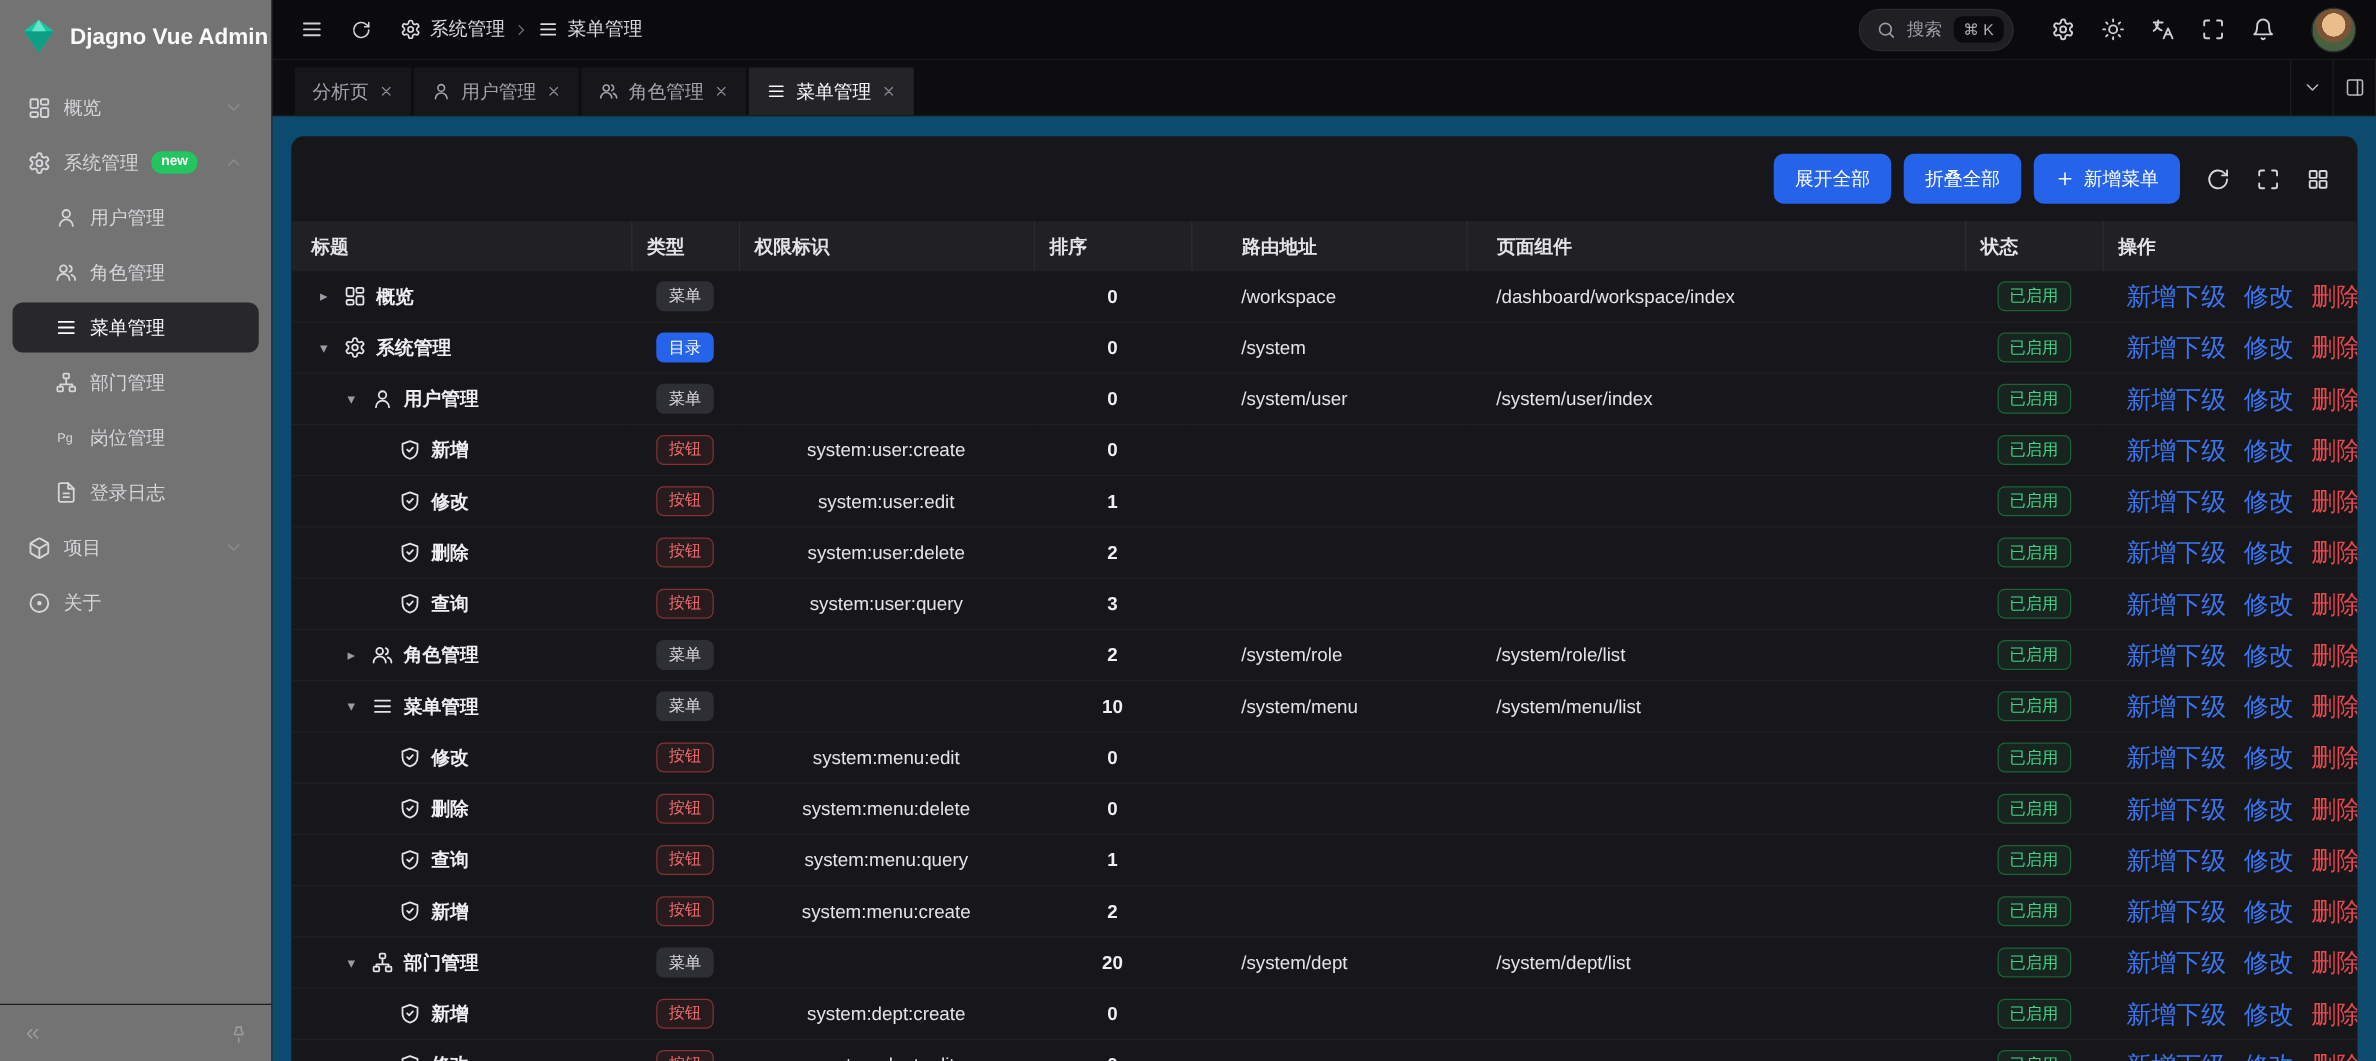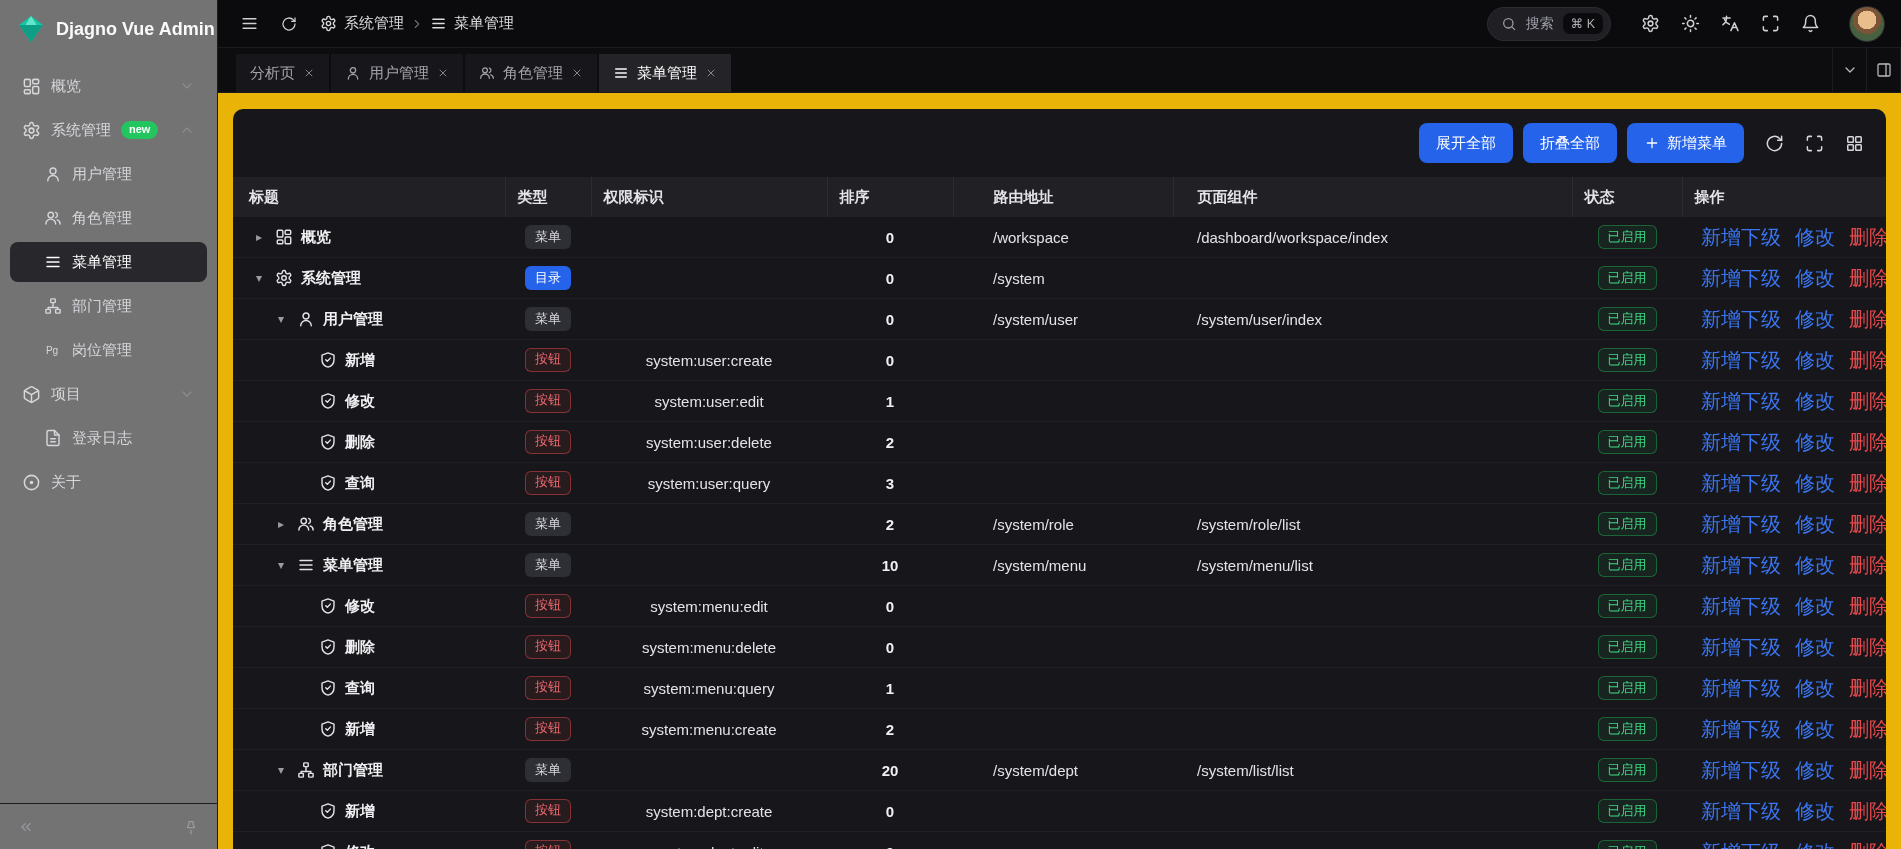--- a/index.html
+++ b/index.html
@@ -47,21 +47,21 @@
   .tab{height:38px;display:flex;align-items:center;gap:8px;padding:0 14px;background:#17171b;color:#a3a3ab;
     margin-right:2px;cursor:pointer;font-size:15px;white-space:nowrap;}
   .tab.active{background:#232328;color:#fafafa;}
   .tab-x{display:inline-flex;width:12px;height:12px;color:#8b8b93;cursor:pointer;}
   .tab-x svg{width:100%;height:100%;}
   .tab-actions{display:flex;align-items:center;height:100%;border-left:1px solid #1d1d21;}
   .tab-act-btn{width:34px;height:100%;background:none;border:none;border-right:1px solid #1d1d21;color:#b9b9c0;
     display:flex;align-items:center;justify-content:center;cursor:pointer;}
 
   
-  .content{flex:1;background:#eab308;padding:16px 15px 0;min-height:0;}
+  .content{flex:1;background:#0c4a6e;padding:16px 15px 0;min-height:0;}
   .card{background:#17171b;border-radius:10px 10px 0 0;height:100%;overflow:hidden;display:flex;flex-direction:column;}
   .toolbar{display:flex;justify-content:flex-end;align-items:center;gap:10px;padding:14px 14px;}
   .btn{height:40px;padding:0 17px;border:none;border-radius:8px;background:#2563eb;color:#fff;
     font-family:inherit;font-size:15px;font-weight:500;display:inline-flex;align-items:center;gap:7px;cursor:pointer;}
   .tool-icon{width:36px;height:36px;border:none;background:none;border-radius:8px;color:#d6d6db;
     display:flex;align-items:center;justify-content:center;cursor:pointer;}
 
   table{width:100%;border-collapse:collapse;table-layout:fixed;font-size:15px;}
   thead th{background:#202025;height:40px;font-weight:600;color:#e4e4e8;padding:0 12px;border-right:1px solid #2c2c32;white-space:nowrap;}
   thead th:last-child{border-right:none;}
@@ -179,43 +179,43 @@
           <span>部门管理</span>
         </div>
         <div class="side-item side-sub">
           <span class="icn" style="width:18px;height:18px">
             <svg viewBox="0 0 24 24">
               <text x="2.5" y="17" font-size="13.5" fill="currentColor" font-family="Liberation Sans, sans-serif">Pg</text>
             </svg>
           </span>
           <span>岗位管理</span>
         </div>
+        <div class="side-item side-sub">
+          <span class="icn" style="width:18px;height:18px">
+            <svg viewBox="0 0 24 24" fill="none" stroke="currentColor" stroke-width="1.9" stroke-linecap="round" stroke-linejoin="round">
+              <path d="M14 2H6a2 2 0 0 0-2 2v16a2 2 0 0 0 2 2h12a2 2 0 0 0 2-2V8z"></path>
+              <path d="M14 2v6h6M9 13h6M9 17h6"></path>
+            </svg>
+          </span>
+          <span>登录日志</span>
+        </div>
         <div class="side-item">
           <span class="icn" style="width:19px;height:19px">
             <svg viewBox="0 0 24 24" fill="none" stroke="currentColor" stroke-width="1.9" stroke-linecap="round" stroke-linejoin="round">
               <path d="M21 8.2a2 2 0 0 0-1-1.74l-7-4a2 2 0 0 0-2 0l-7 4A2 2 0 0 0 3 8.2v7.6a2 2 0 0 0 1 1.74l7 4a2 2 0 0 0 2 0l7-4a2 2 0 0 0 1-1.74z"></path>
               <path d="M3.3 7.3 12 12.2l8.7-4.9M12 22V12.2"></path>
             </svg>
           </span>
           <span>项目</span>
           <span class="grow"></span>
           <span class="icn dim" style="width:16px;height:16px">
             <svg viewBox="0 0 24 24" fill="none" stroke="currentColor" stroke-width="1.9" stroke-linecap="round" stroke-linejoin="round">
               <path d="m6 9 6 6 6-6"></path>
             </svg>
           </span>
-        </div>
-        <div class="side-item side-sub">
-          <span class="icn" style="width:18px;height:18px">
-            <svg viewBox="0 0 24 24" fill="none" stroke="currentColor" stroke-width="1.9" stroke-linecap="round" stroke-linejoin="round">
-              <path d="M14 2H6a2 2 0 0 0-2 2v16a2 2 0 0 0 2 2h12a2 2 0 0 0 2-2V8z"></path>
-              <path d="M14 2v6h6M9 13h6M9 17h6"></path>
-            </svg>
-          </span>
-          <span>登录日志</span>
         </div>
         <div class="side-item">
           <span class="icn" style="width:19px;height:19px">
             <svg viewBox="0 0 24 24" fill="none" stroke="currentColor" stroke-width="1.9" stroke-linecap="round" stroke-linejoin="round">
               <circle cx="12" cy="12" r="9"></circle>
               <circle cx="12" cy="12" r="1.3" fill="currentColor"></circle>
             </svg>
           </span>
           <span>关于</span>
           <span class="grow"></span>
@@ -765,21 +765,21 @@
                         <path d="M12 7.5V12M5.5 16.5V14h13v2.5M12 12v2"></path>
                       </svg>
                     </span>
                     <span class="row-title">部门管理</span>
                   </div>
                 </td>
                 <td class="c-type"><span class="badge badge-menu">菜单</span></td>
                 <td class="c-perm"></td>
                 <td class="c-sort">20</td>
                 <td class="c-route">/system/dept</td>
-                <td class="c-comp">/system/list/list</td>
+                <td class="c-comp">/system/dept/list</td>
                 <td class="c-status"><span class="badge badge-status">已启用</span></td>
                 <td class="c-ops"><a class="op-link">新增下级</a><a class="op-link">修改</a><a class="op-link danger">删除</a></td>
               </tr>
               <tr>
                 <td class="c-title">
                   <div class="title-wrap" style="padding-left:60px">
                     <span class="tree-arrow"></span>
                     <span class="icn" style="width:18px;height:18px">
                       <svg viewBox="0 0 24 24" fill="none" stroke="currentColor" stroke-width="1.9" stroke-linecap="round" stroke-linejoin="round">
                         <path d="M12 2.5 20 5.5v6c0 5-3.4 8.6-8 10-4.6-1.4-8-5-8-10v-6z"></path>

